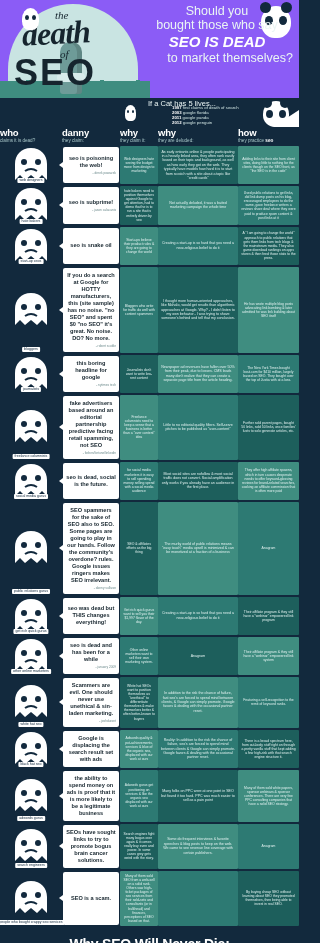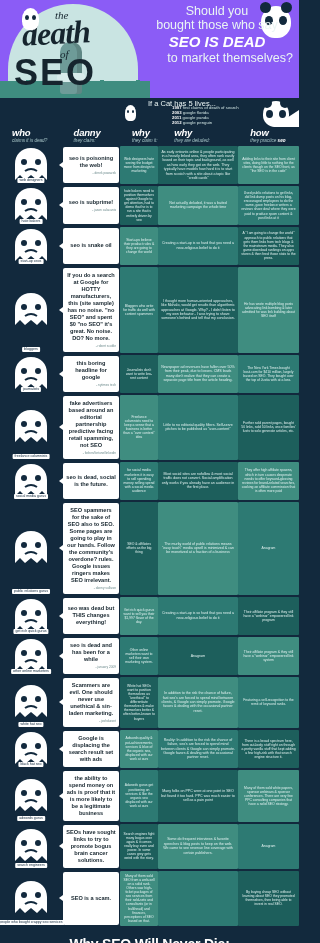--- a/index.html
+++ b/index.html
@@ -71,21 +71,21 @@
     border-radius:50% 50% 45% 45%;}
   .lives-panda:before,.lives-panda:after{content:"";position:absolute;top:-3px;width:10px;height:10px;
     background:#12293d;border-radius:50%;}
   .lives-panda:before{left:-1px;}.lives-panda:after{right:-1px;}
   .lp-eye{position:absolute;top:9px;width:7px;height:8px;background:#12293d;border-radius:50%;}
   .lp-l{left:3px;}.lp-r{right:3px;}
   .tri-right{position:absolute;right:0;top:12px;width:0;height:0;
     border-left:26px solid transparent;border-right:0 solid transparent;border-bottom:17px solid #fff;}
   
   .colhead{display:flex;height:18px;padding:1px 0 0 0;}
-  .ch{padding-left:12px;font-style:italic;}
+  .ch{padding-left:0;}
   .ch .t{font-size:9.5px;font-weight:bold;color:#fff;line-height:10px;letter-spacing:-.2px;}
   .ch .s{font-size:4.6px;color:#a8c6c8;line-height:6px;}
   .ch .s b{color:#fff;}
   .c0{width:62px;}.c1{width:58px;}.c2{width:38px;}.c3{width:80px;}.c4{width:61px;}
   
   .grid{position:relative;}
   .row{display:flex;align-items:stretch;margin-bottom:2px;}
   .cell{box-sizing:border-box;}
   .cWho{width:62px;position:relative;display:flex;align-items:center;justify-content:center;}
   .cWhat{width:58px;position:relative;padding:1px;}

